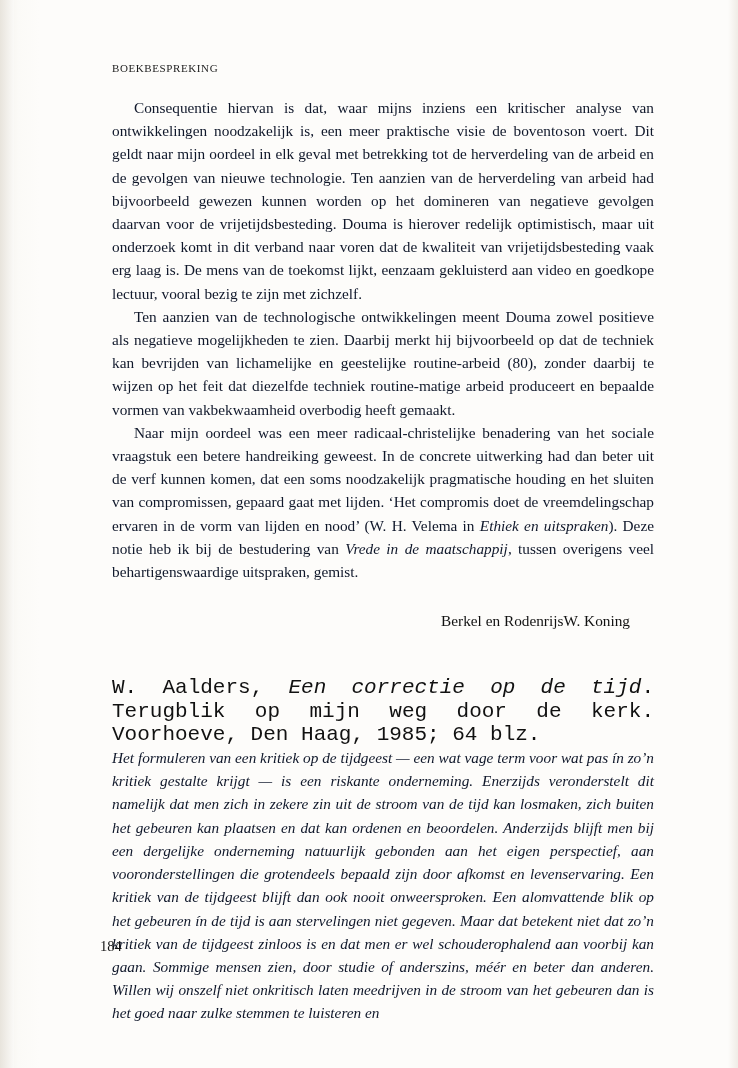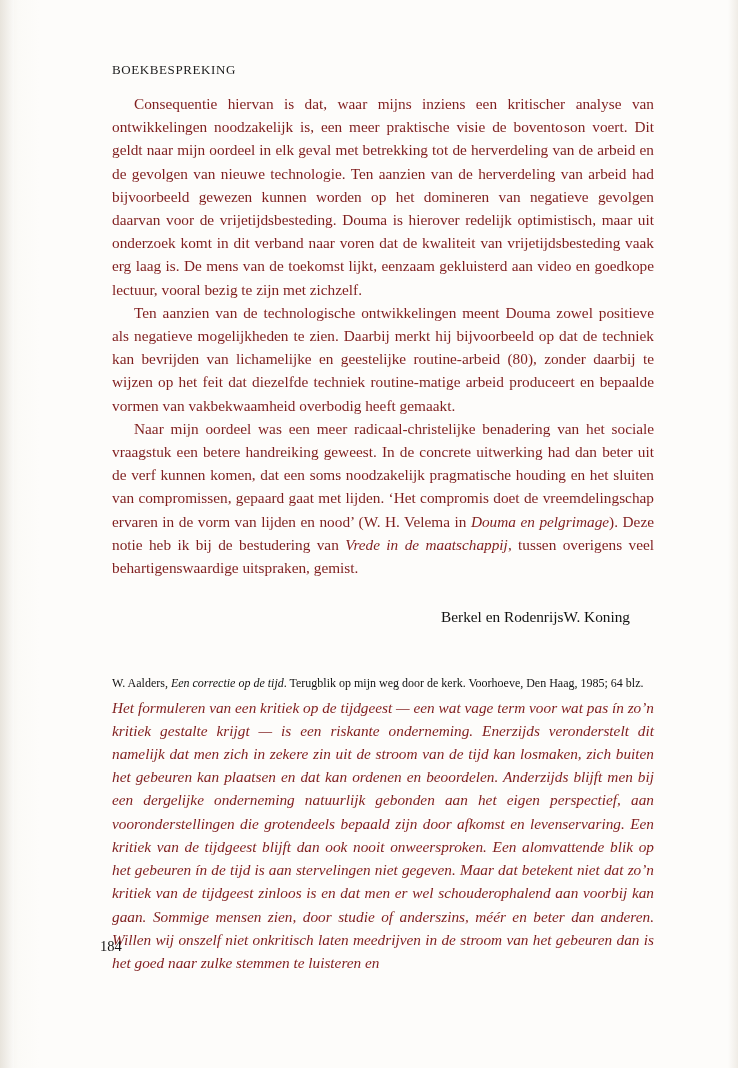--- a/index.html
+++ b/index.html
@@ -41,54 +41,55 @@
     background: linear-gradient(to left, #ece8e1, #fdfcfa);
     opacity: .8;
   }
   .content {
     position: absolute;
     left: 112px;
     top: 62px;
     width: 542px;
   }
   .running-head {
-    font-size: 13px;
+    font-size: 11px;
     letter-spacing: 0.6px;
     color: #1c1c1c;
-    margin-bottom: 14px;
+    margin-bottom: 22px;
   }
   p.body {
     font-size: 15.3px;
     line-height: 23.2px;
     text-align: justify;
-    color: #7f1d1d;
+    color: #0f172a;
     margin: 0;
     text-indent: 22px;
     hyphens: auto;
   }
   p.body.noindent {
     text-indent: 0;
   }
   .sig {
     display: flex;
     justify-content: flex-end;
     font-size: 15.3px;
     line-height: 23.2px;
     color: #111111;
     margin-top: 26px;
   }
   .sig-right {
     margin-right: 24px;
   }
   .review-head {
-    font-size: 12px;
+    font-size: 21px;
     line-height: 23.2px;
     color: #111111;
     margin-top: 44px;
     text-align: justify;
+    font-family: Liberation Mono, monospace;
   }
   .review-head em {
     font-style: italic;
   }
   .review-body {
     margin-top: 30px;
     font-style: italic;
   }
   .folio {
     position: absolute;
@@ -110,21 +111,21 @@
   <div class="content">
 
     <div class="running-head">BOEKBESPREKING</div>
 
     <p class="body">Consequentie hiervan is dat, waar mijns inziens een kritischer analyse van ontwikkelingen noodzakelijk is, een meer praktische visie de bovento son voert. Dit geldt naar mijn oordeel in elk geval met betrekking tot de herverdeling van de arbeid en de gevolgen van nieuwe technologie. Ten aanzien van de herverdeling van arbeid had bijvoorbeeld gewezen kunnen worden op het domineren van negatieve gevolgen daarvan voor de vrijetijdsbesteding. Douma is hierover redelijk optimistisch, maar uit onderzoek komt in dit verband naar voren dat de kwaliteit van vrijetijdsbesteding vaak erg laag is. De mens van de toekomst lijkt, eenzaam gekluisterd aan video en goedkope lectuur, vooral bezig te zijn met zichzelf.</p>
 
     <p class="body">Ten aanzien van de technologische ontwikkelingen meent Douma zowel positieve als negatieve mogelijkheden te zien. Daarbij merkt hij bijvoorbeeld op dat de techniek kan bevrijden van lichamelijke en geestelijke routine-arbeid (80), zonder daarbij te wijzen op het feit dat diezelfde techniek routine-matige arbeid produceert en bepaalde vormen van vakbekwaamheid overbodig heeft gemaakt.</p>
 
     <p class="body">
       <span>Naar mijn oordeel was een meer radicaal-christelijke benadering van het sociale vraagstuk een betere handreiking geweest. In de concrete uitwerking had dan beter uit de verf kunnen komen, dat een soms noodzakelijk pragmatische houding en het sluiten van compromissen, gepaard gaat met lijden.</span>
-      <span>‘Het compromis doet de vreemdelingschap ervaren in de vorm van lijden en nood’ (W. H. Velema in </span><em>Douma en pelgrimage</em><span>). Deze notie heb ik bij de bestudering van </span><em>Vrede in de maatschappij</em><span>, tussen overigens veel behartigenswaardige uitspraken, gemist.</span>
+      <span>‘Het compromis doet de vreemdelingschap ervaren in de vorm van lijden en nood’ (W. H. Velema in </span><em>Ethiek en uitspraken</em><span>). Deze notie heb ik bij de bestudering van </span><em>Vrede in de maatschappij</em><span>, tussen overigens veel behartigenswaardige uitspraken, gemist.</span>
     </p>
 
     <div class="sig">
       <span>Berkel en Rodenrijs</span>
       <span class="sig-right">W. Koning</span>
     </div>
 
     <div class="review-head">
       <span>W. Aalders, </span><em>Een correctie op de tijd</em><span>. Terugblik op mijn weg door de kerk. Voorhoeve, Den Haag, 1985; 64 blz.</span>
     </div>

